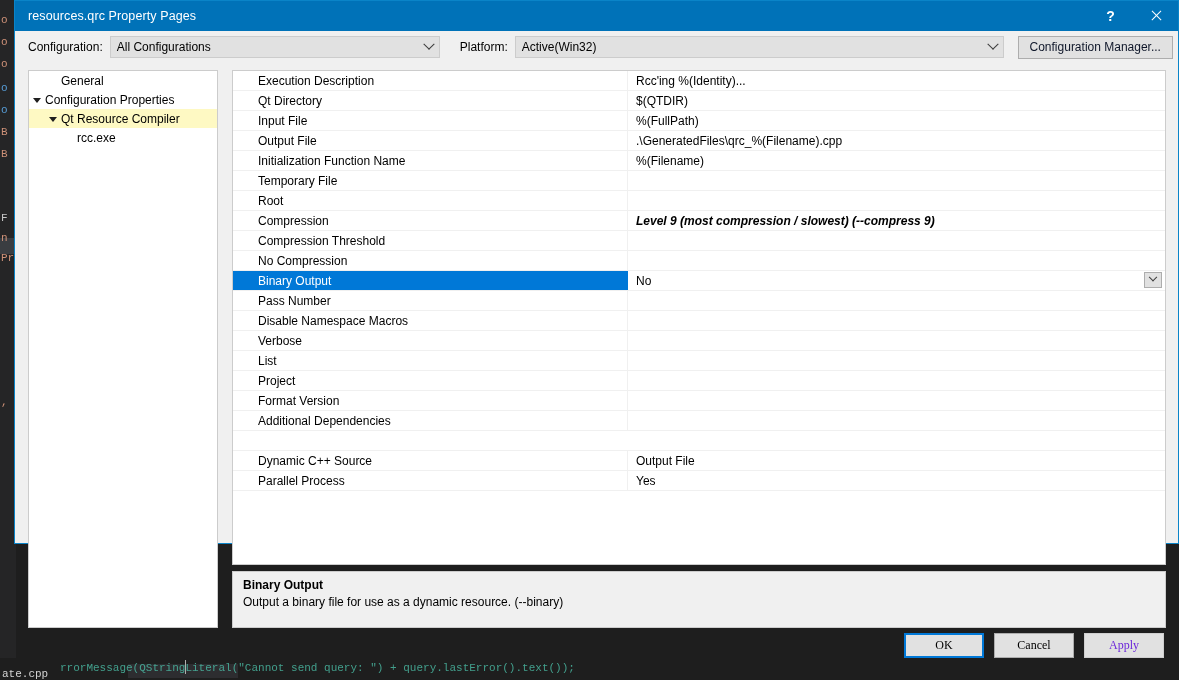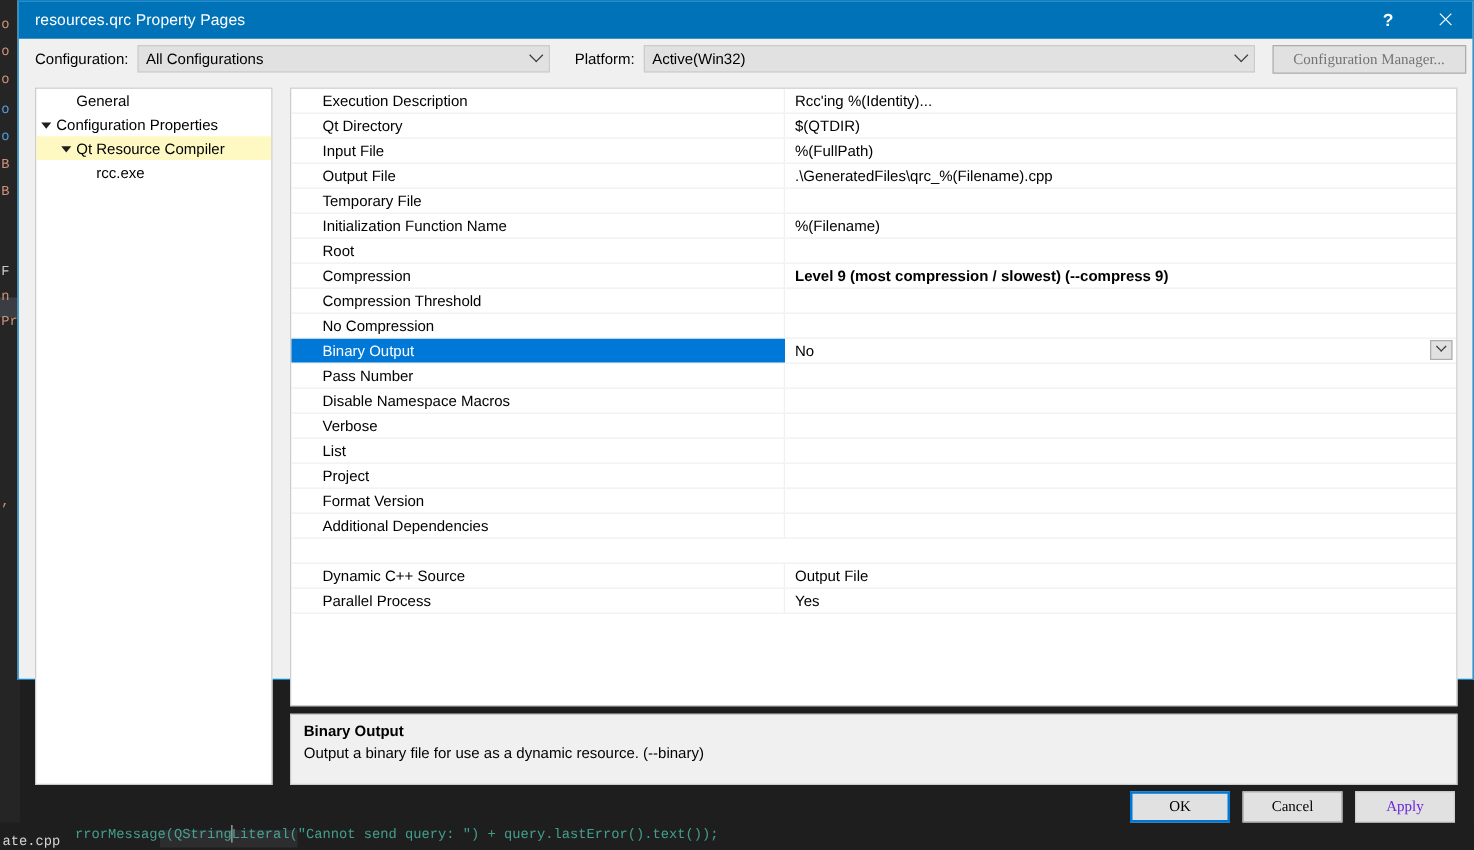--- a/index.html
+++ b/index.html
@@ -166,24 +166,24 @@
     transform: rotate(45deg) translate(-2px,-2px);
   }
   #combo-configuration { width: 330px; margin-right: 20px; }
   #combo-platform { width: 489px; margin-right: 14px; gap: 27px; }
   .btn {
     height: 23px;
     background: #e1e1e1;
     border: 1px solid #adadad;
     box-sizing: border-box;
     font-size: 12px;
-    color: #737373;
+    color: #0f172a;
     display: flex; align-items: center; justify-content: center;
     cursor: default;
-    font-family: Liberation Serif, serif;
+    font-family: Liberation Sans, sans-serif;
   }
   #btn-config-manager { width: 155px; }
 
   
   #dialog-body {
     position: relative;
     height: 556px;
   }
 
   
@@ -258,21 +258,21 @@
     padding-left: 8px;
     display: flex;
     align-items: center;
     white-space: nowrap;
   }
   .grid-row.selected .cell-name {
     background: #0078d7;
     color: #ffffff;
     border-right: none;
   }
-  .cell-value.bold { font-weight: bold; }
+  .cell-value.bold { font-weight: bold; font-style: italic; }
   #value-dropdown-btn {
     position: absolute;
     right: 3px; top: 1px;
     width: 18px; height: 16px;
     background: #e1e1e1;
     border: 1px solid #adadad;
     box-sizing: border-box;
     display: flex; align-items: center; justify-content: center;
     cursor: default;
   }
@@ -437,26 +437,26 @@
           </div>
           <div class="grid-row">
             <div class="cell-name">Input File</div>
             <div class="cell-value">%(FullPath)</div>
           </div>
           <div class="grid-row">
             <div class="cell-name">Output File</div>
             <div class="cell-value">.\GeneratedFiles\qrc_%(Filename).cpp</div>
           </div>
           <div class="grid-row">
-            <div class="cell-name">Temporary File</div>
-            <div class="cell-value"></div>
-          </div>
-          <div class="grid-row">
             <div class="cell-name">Initialization Function Name</div>
             <div class="cell-value">%(Filename)</div>
+          </div>
+          <div class="grid-row">
+            <div class="cell-name">Temporary File</div>
+            <div class="cell-value"></div>
           </div>
           <div class="grid-row">
             <div class="cell-name">Root</div>
             <div class="cell-value"></div>
           </div>
           <div class="grid-row">
             <div class="cell-name">Compression</div>
             <div class="cell-value bold">Level 9 (most compression / slowest) (--compress 9)</div>
           </div>
           <div class="grid-row">

